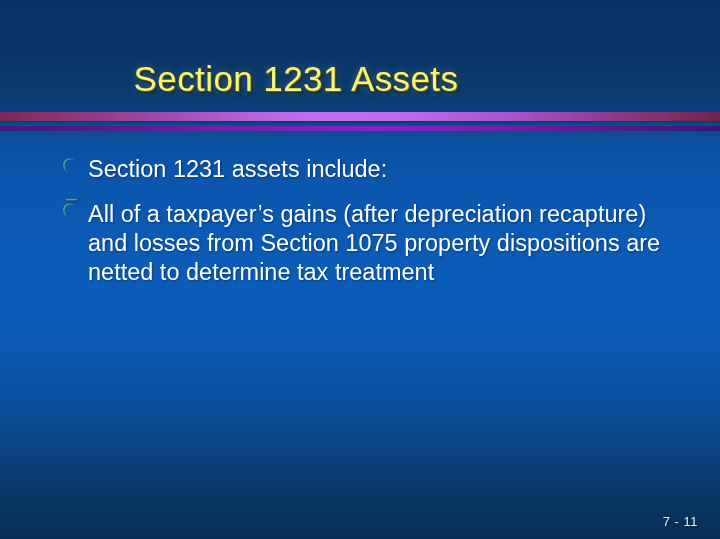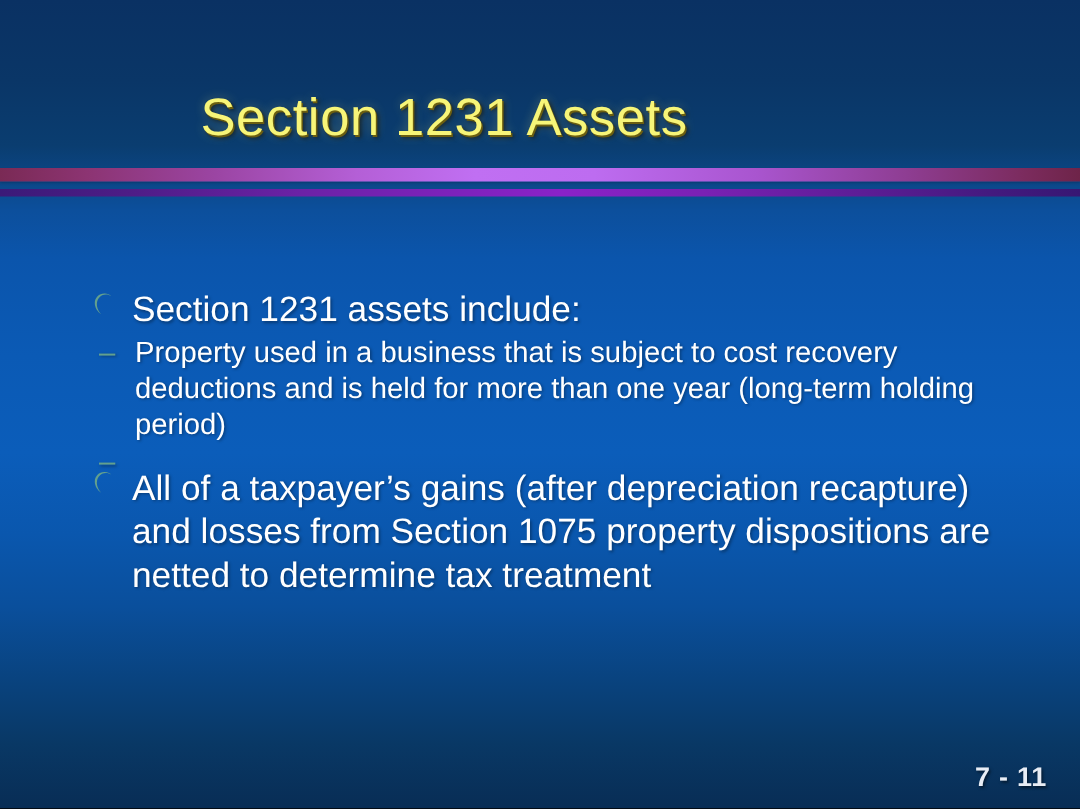--- a/index.html
+++ b/index.html
@@ -88,21 +88,20 @@
        #431a7e 92%,
        #371773 100%);
   }
 
   
   #body-area {
     position: absolute;
     left: 56px;
     top: 155px;
     width: 626px;
-    margin-top: 37px;
   }
 
   .bullet-l1 {
     position: relative;
     padding-left: 32px;
     color: #ffffff;
     font-size: 23.5px;
     line-height: 29px;
     margin: 0 0 2px 0;
     text-shadow: 1px 1px 2px rgba(0,0,0,0.35);
@@ -141,22 +140,22 @@
   }
 
   .block-gap { height: 10px; }
 
   
   #page-number {
     position: absolute;
     right: 22px;
     bottom: 10px;
     color: #e8edf5;
-    font-size: 18px;
-    font-weight: bold;
+    font-size: 13px;
+    font-weight: normal;
     letter-spacing: 0.5px;
     text-shadow: 1px 1px 2px rgba(0,0,0,0.5);
   }
 </style>
 </head>
 <body>
 
 <div id="slide">
 
   <div id="title-area">
@@ -175,21 +174,20 @@
                    C4.0 14.9 2.2 12.0 2.2 9.0 C2.2 5.2 5.2 2.4 8.9 2.6
                    C10.6 2.7 12.1 3.3 13.2 4.4 Z" fill="currentColor"></path>
         </svg>
       </span>
       <span>Section 1231 assets include:</span>
     </p>
 
     <ul class="sub-list">
       <li class="bullet-l2">
         <span class="dash">–</span>
-        <span>Property used in a business that is subject to cost recovery deductions and is held for more than one year (long-term holding period)</span>
       </li>
       <li class="bullet-l2">
         <span class="dash">–</span>
       </li>
     </ul>
 
     <div class="block-gap"></div>
 
     <p class="bullet-l1">
       <span class="marker">

